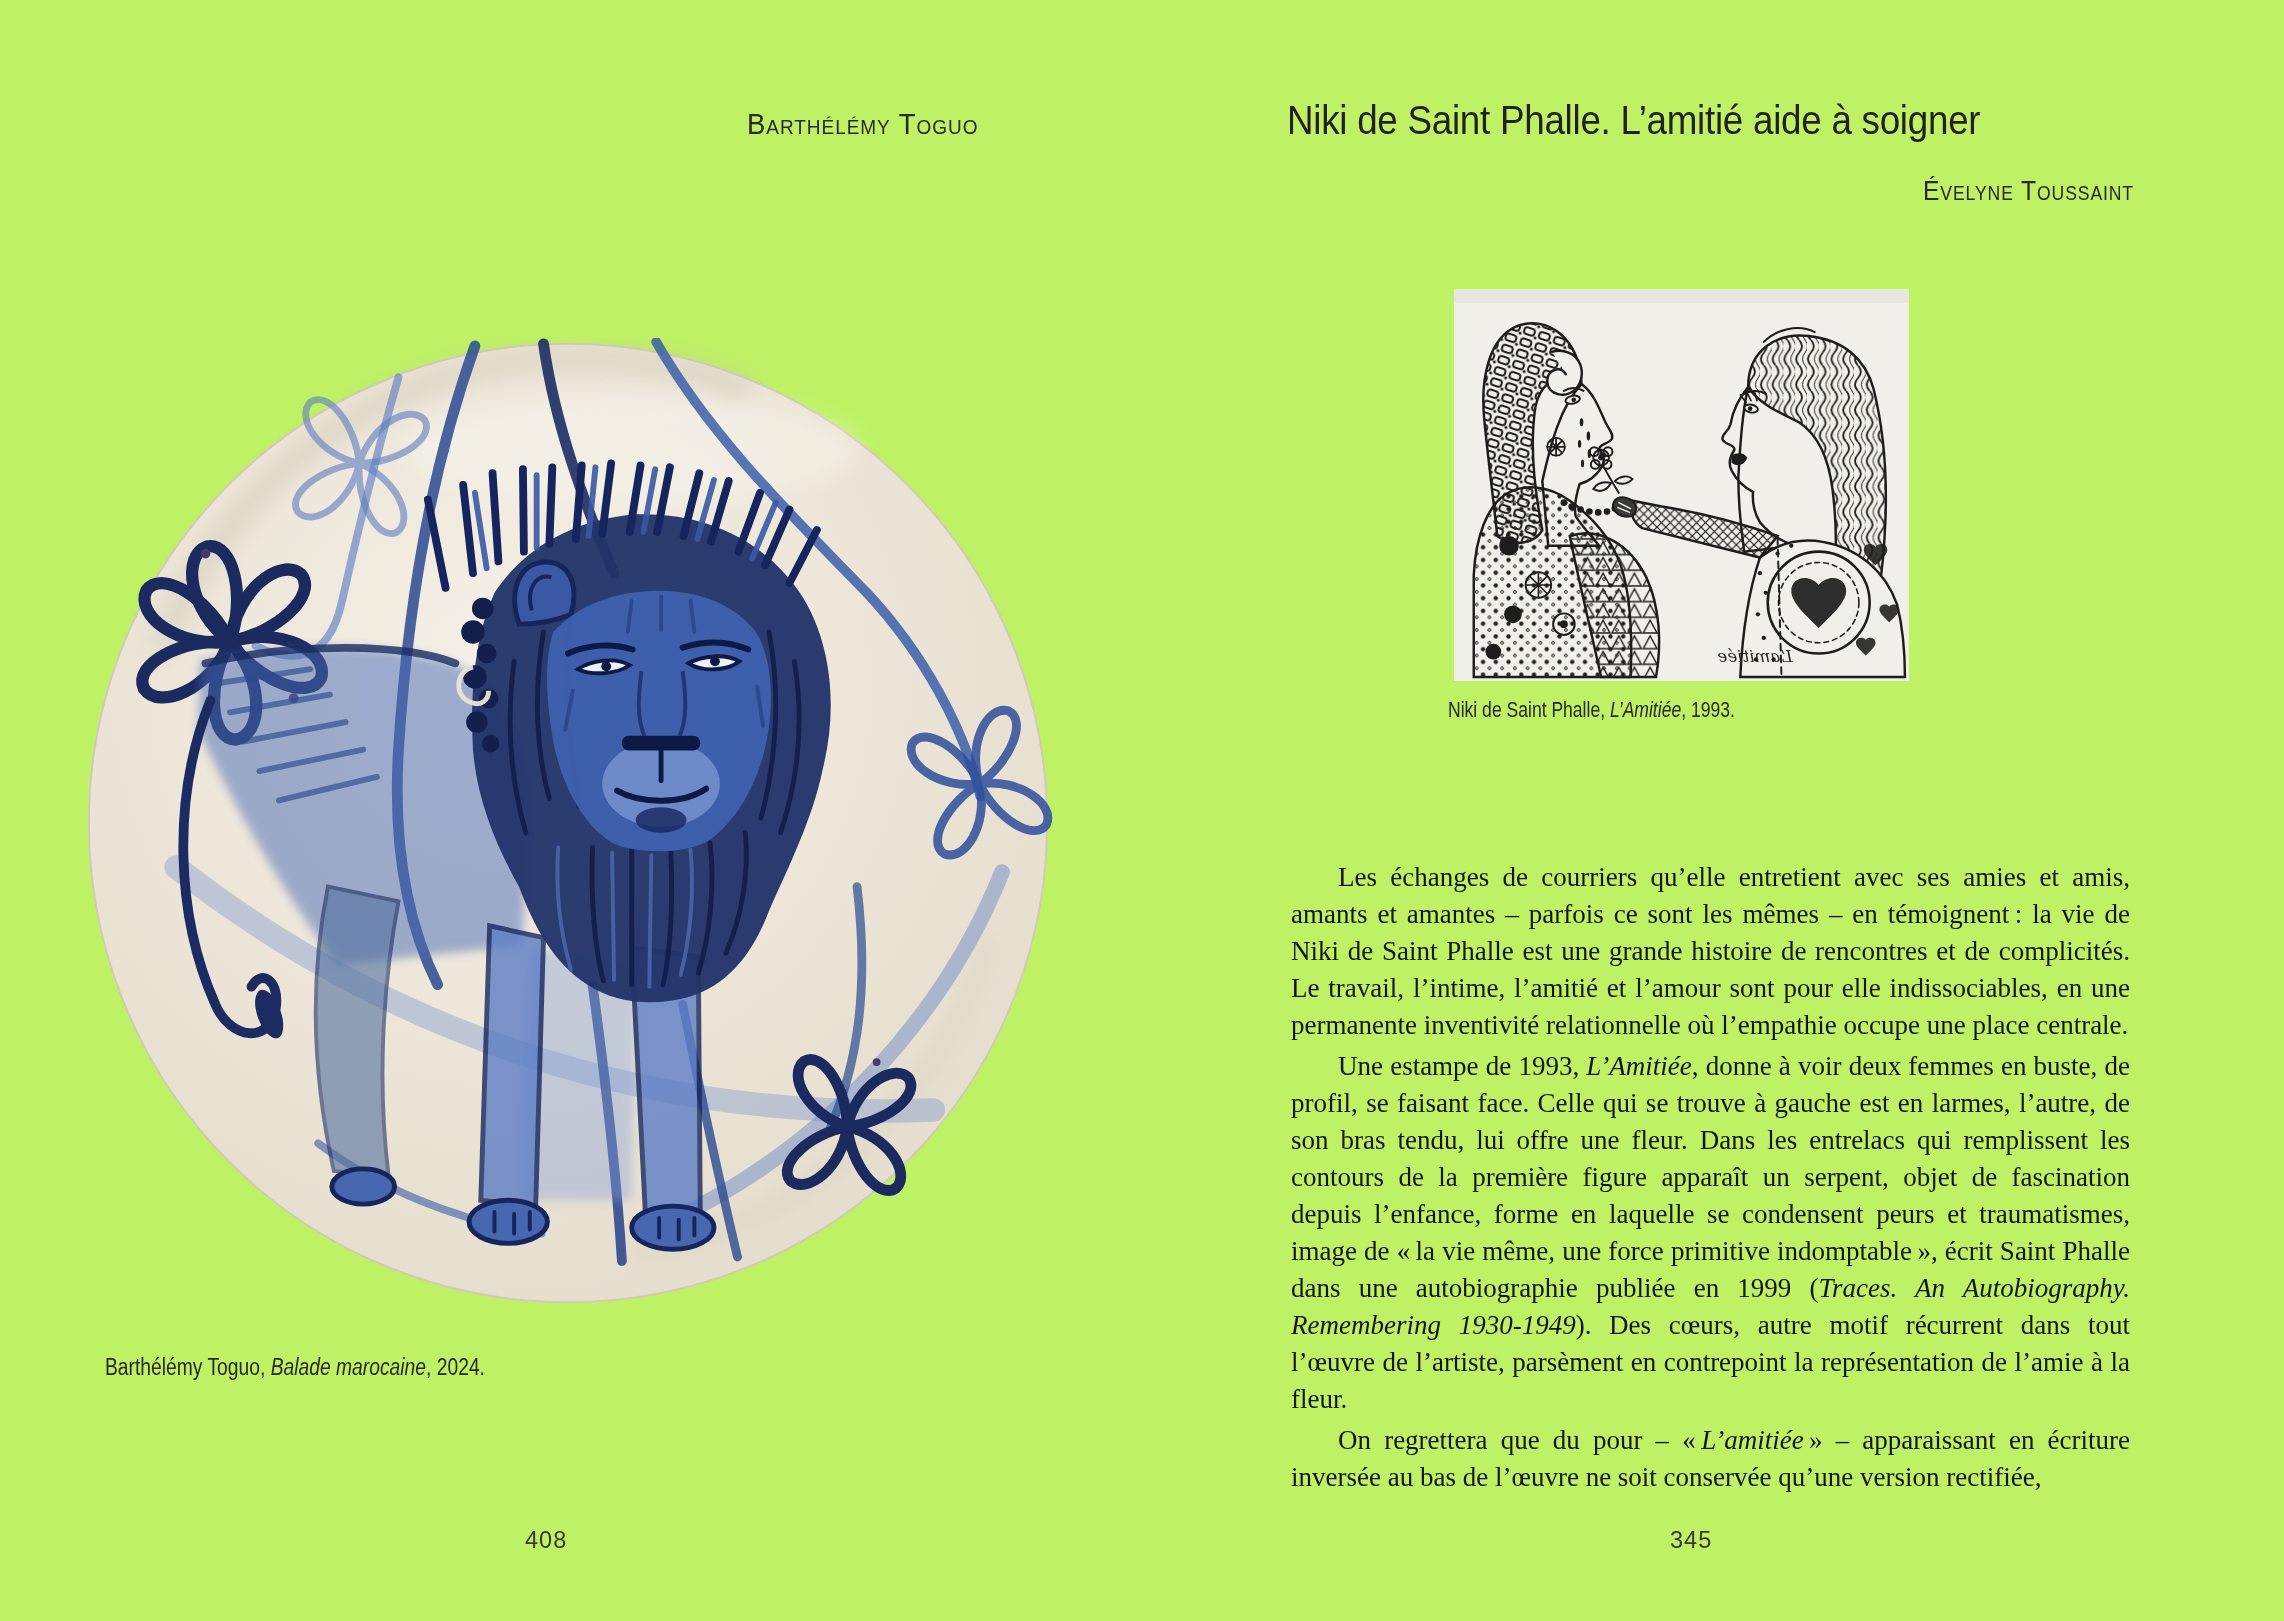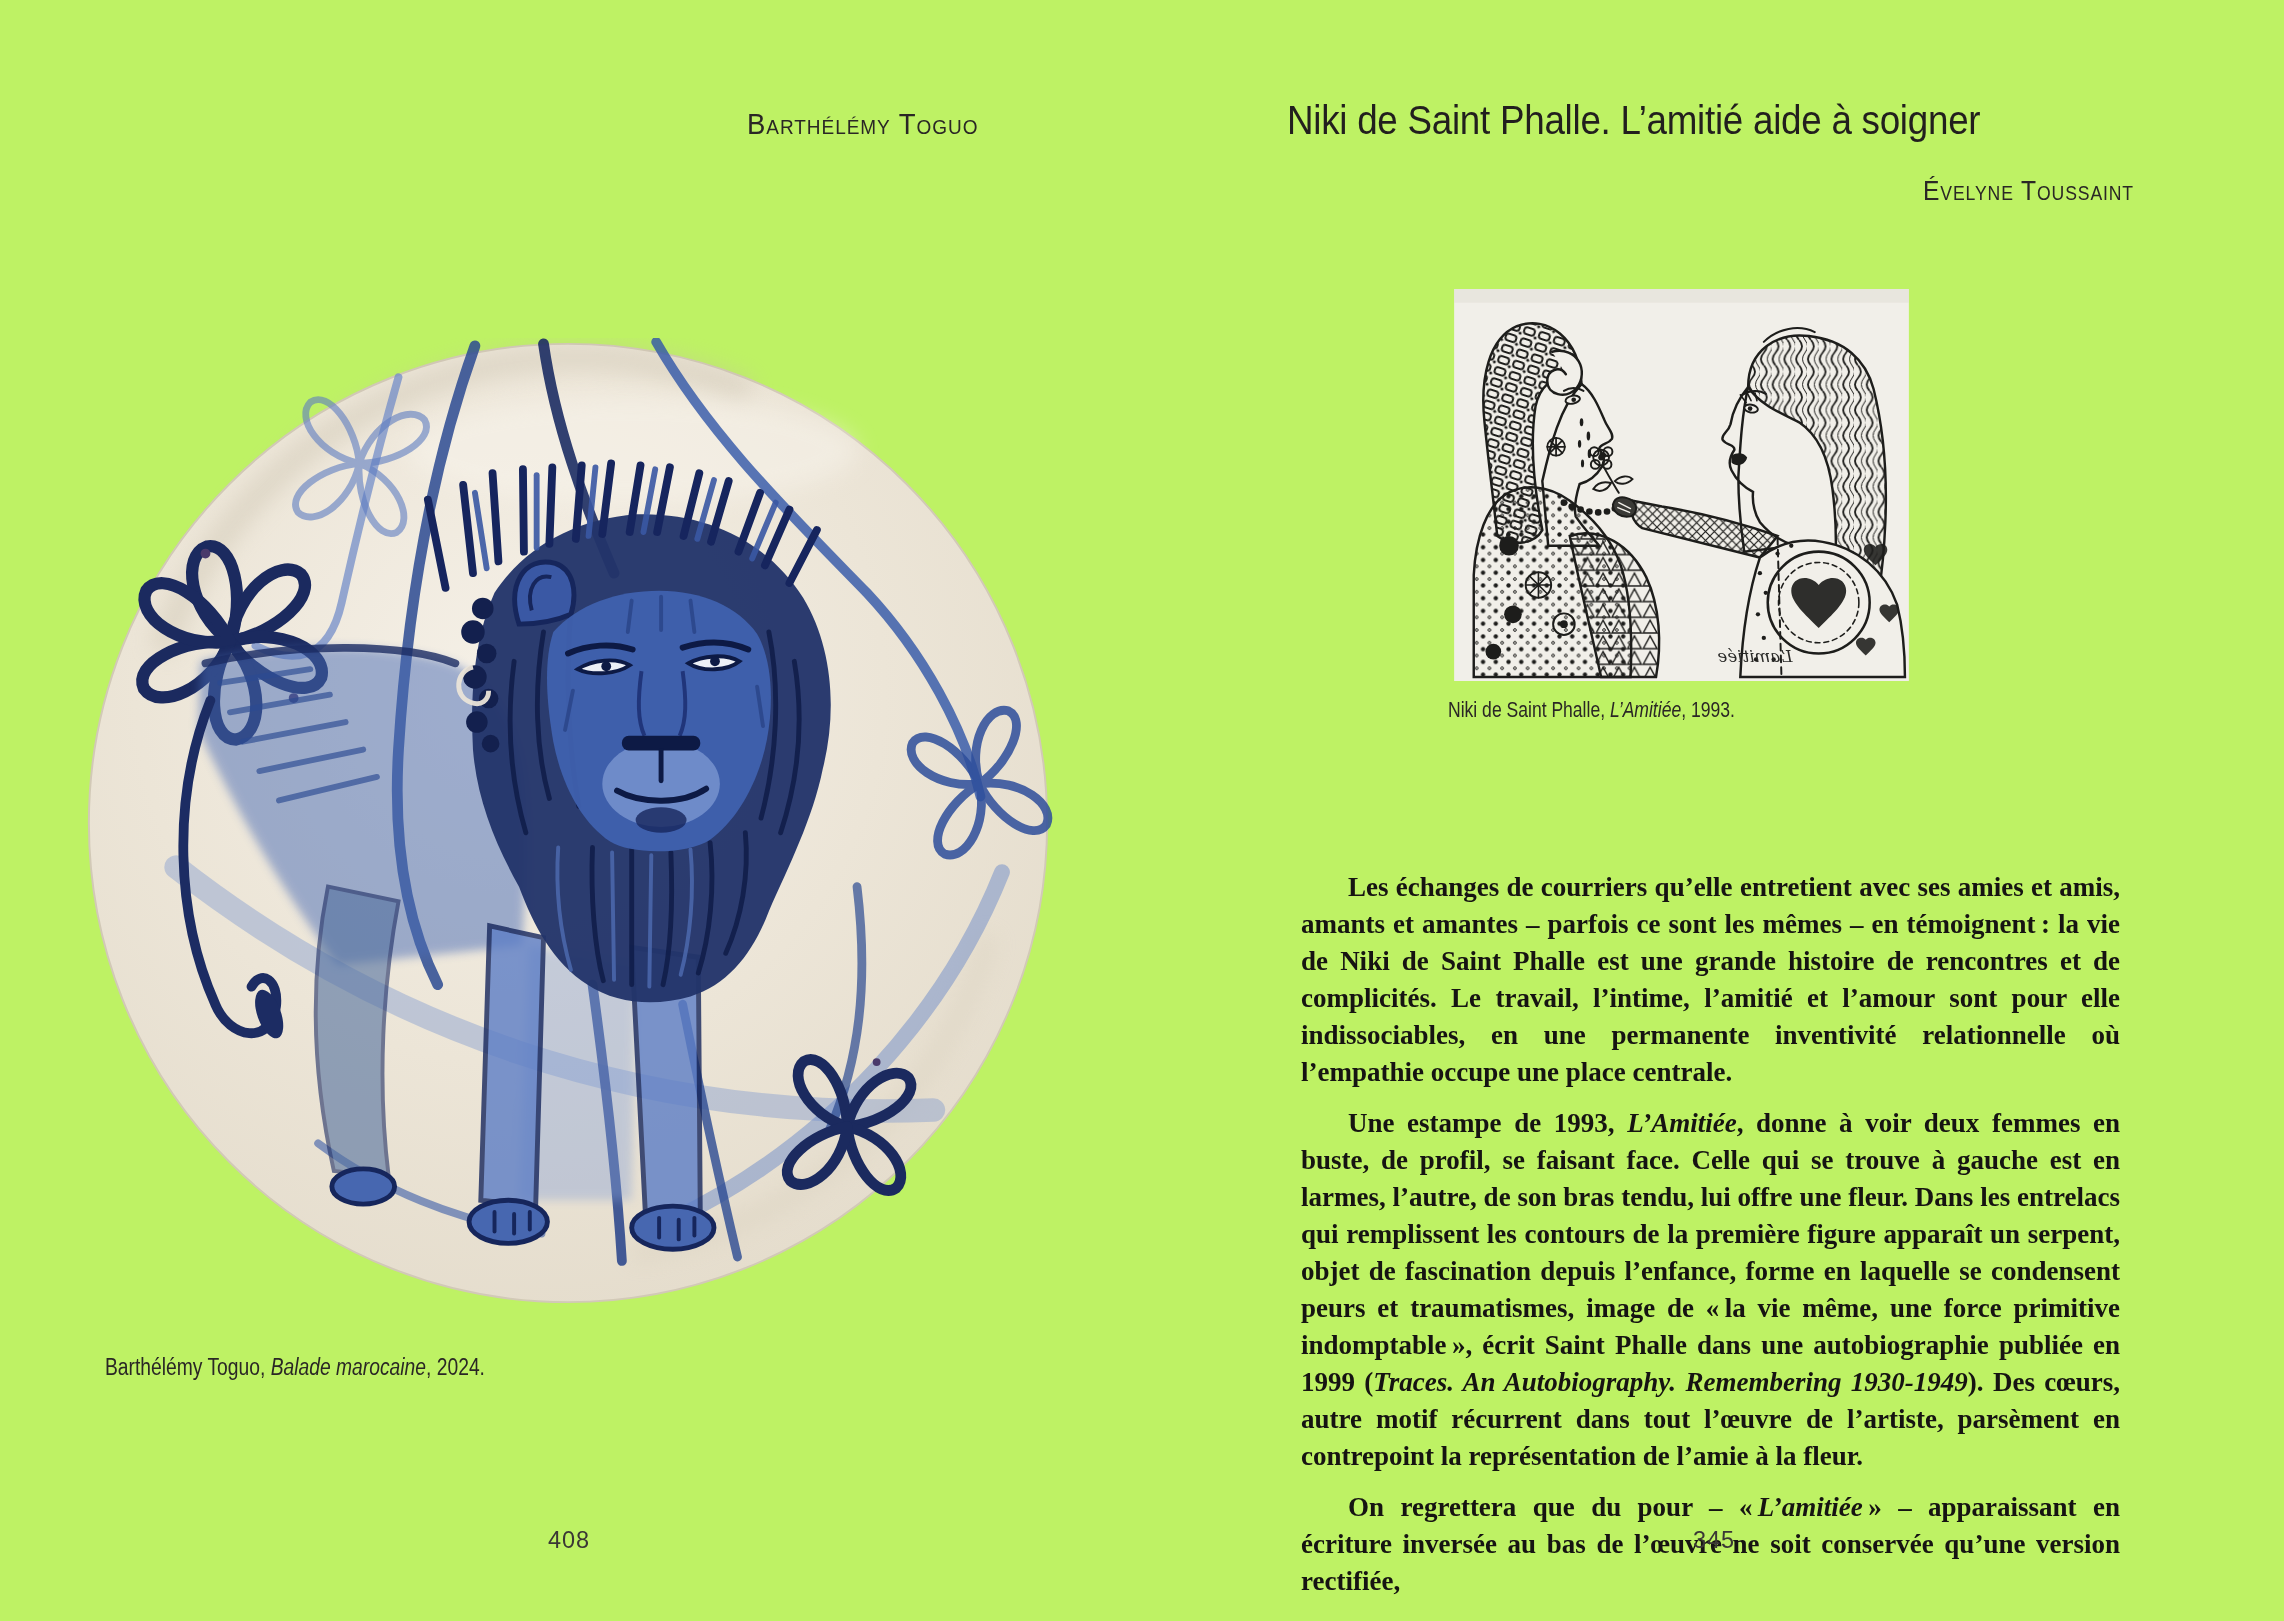--- a/index.html
+++ b/index.html
@@ -4,34 +4,34 @@
 <style>
   html,body{margin:0;padding:0;background:#ffffff;}
   .spread{position:relative;width:2285px;height:1621px;background:#bef264;overflow:hidden;
           font-family:"Liberation Sans","DejaVu Sans",sans-serif;color:#221f1e;}
   
   .lp-header{position:absolute;left:747px;top:108px;font-size:29px;font-variant:small-caps;
              letter-spacing:1px;color:#2a2725;white-space:nowrap;transform:scaleX(.95);transform-origin:left top;}
   .plate-fig{position:absolute;left:83px;top:338px;width:970px;height:970px;}
   .lp-caption{position:absolute;left:105px;top:1354px;font-size:23.5px;color:#2a2725;white-space:nowrap;
               transform:scaleX(.82);transform-origin:left top;}
-  .pagenum{position:absolute;width:88px;text-align:center;top:1527px;font-size:23.5px;color:#3a3735;letter-spacing:1px;}
+  .pagenum{position:absolute;width:88px;text-align:left;top:1527px;font-size:23.5px;color:#3a3735;letter-spacing:1px;}
   .pagenum.left{left:525px;} .pagenum.right{left:1670px;}
   
   .rp-title{position:absolute;left:1287px;top:98px;font-size:40px;color:#221f1e;font-weight:400;
             letter-spacing:-0.3px;white-space:nowrap;transform:scaleX(.92);transform-origin:left top;}
   .rp-author{position:absolute;left:1287px;top:175px;width:847px;text-align:right;font-size:28px;
              font-variant:small-caps;letter-spacing:1px;color:#2a2725;transform:scaleX(.88);transform-origin:right top;}
   .drawing-fig{position:absolute;left:1454px;top:289px;width:455px;height:392px;}
   .rp-caption{position:absolute;left:1448px;top:697px;font-size:22.5px;color:#2a2725;white-space:nowrap;
               transform:scaleX(.78);transform-origin:left top;}
   .rp-body{position:absolute;left:1287px;top:855px;width:847px;
            font-family:"Liberation Serif","DejaVu Serif",serif;font-size:27px;line-height:37px;
            color:#161412;text-align:justify;}
-  .rp-body p{margin:14px;text-indent:47px;font-weight:bold;}
+  .rp-body p{margin:4px;text-indent:47px;}
   .rp-body i{font-style:italic;}
   i{font-style:italic;}
 </style>
 </head>
 <body>
 
 <div class="spread">
 
   <div class="lp-header">Barthélémy Toguo</div>
 

